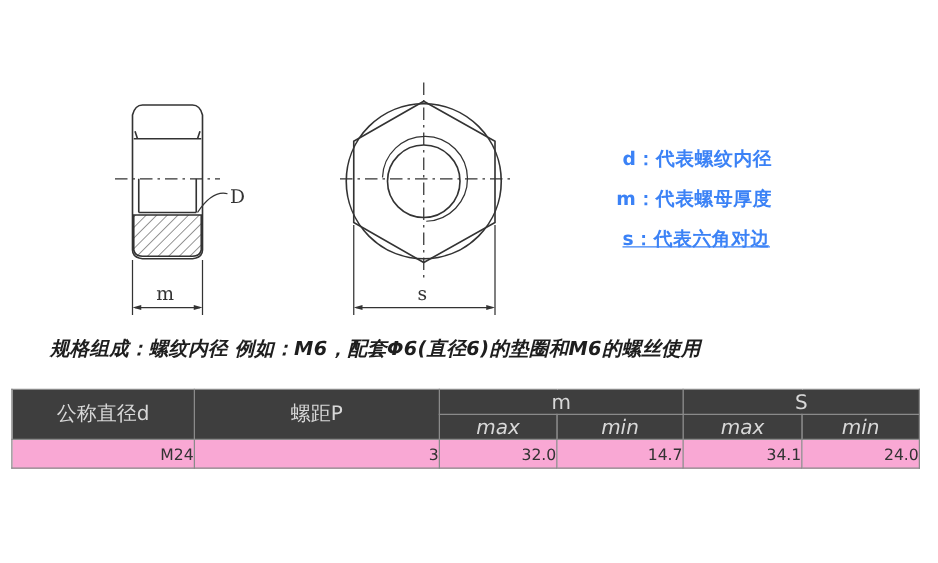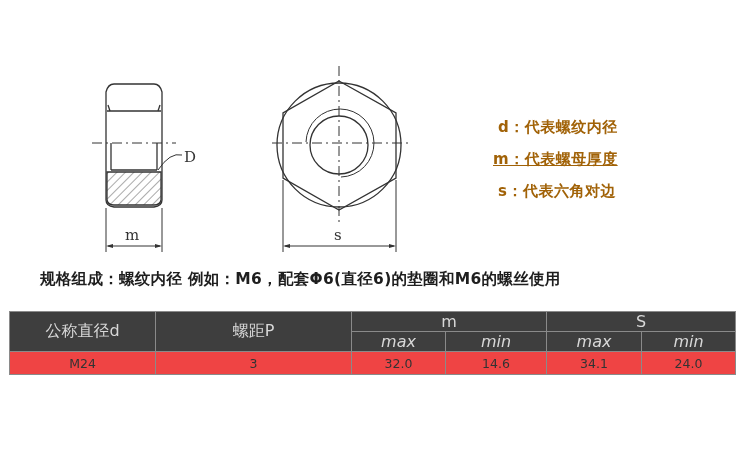--- a/index.html
+++ b/index.html
@@ -1,23 +1,23 @@
 <!DOCTYPE html>
 <html><head>
 <meta charset="utf-8">
 <style>
   html,body{margin:0;padding:0;background:#ffffff;}
   body{width:750px;height:450px;position:relative;overflow:hidden;font-family:"DejaVu Sans",sans-serif;color:#222;}
   .abs{position:absolute;}
   svg{position:absolute;left:0;top:0;}
-  .legend{left:498px;font-size:15px;font-weight:bold;color:#a16207;letter-spacing:0.5px;white-space:nowrap;}
-  .caption{left:40px;top:269px;font-size:15.5px;font-weight:bold;color:#1e1e1e;white-space:nowrap;letter-spacing:0.3px;}
+  .legend{left:498px;font-size:15px;font-weight:bold;color:#3b82f6;letter-spacing:0.5px;white-space:nowrap;}
+  .caption{left:40px;top:269px;font-size:15.5px;font-weight:bold;color:#1e1e1e;white-space:nowrap;letter-spacing:0.3px;font-style:italic;}
   table.spec{position:absolute;left:9px;top:311px;width:726px;border-collapse:collapse;table-layout:fixed;}
   table.spec th{background:#3e3e3e;color:#d8d8d8;font-weight:normal;border:1.5px solid #8a8a8a;padding:0;text-align:center;font-size:16px;}
-  table.spec td{background:#ef4444;color:#333;border:1.5px solid #8a8a8a;text-align:center;font-size:12.5px;height:22px;padding:0;}
+  table.spec td{background:#f9a8d4;color:#333;border:1.5px solid #8a8a8a;text-align:right;font-size:12.5px;height:22px;padding:0;}
   .h-top{height:20px;margin-top:48px;}
   .h-sub{height:20px;font-style:italic;}
   .dim{font-family:"DejaVu Serif",serif;font-size:15px;fill:#333;}
 </style>
 </head>
 <body>
 
 <svg width="750" height="300">
   <g stroke="#333" fill="none" stroke-width="1.3">
 
@@ -67,22 +67,22 @@
     <line x1="283" y1="180" x2="283" y2="252" stroke-width="1"></line>
     <line x1="396" y1="180" x2="396" y2="252" stroke-width="1"></line>
     <line x1="285" y1="246" x2="394" y2="246" stroke-width="1"></line>
     <polygon points="283,246 290,244 290,248" fill="#333" stroke="none"></polygon>
     <polygon points="396,246 389,244 389,248" fill="#333" stroke="none"></polygon>
   </g>
   <text class="dim" x="334" y="240">s</text>
 </svg>
 
 <div class="abs legend" style="top:118px;">d：代表螺纹内径</div>
-<div class="abs legend" style="top:150px;left:493px;text-decoration:underline;">m：代表螺母厚度</div>
-<div class="abs legend" style="top:182px;">s：代表六角对边</div>
+<div class="abs legend" style="top:150px;left:493px;">m：代表螺母厚度</div>
+<div class="abs legend" style="top:182px;text-decoration:underline;">s：代表六角对边</div>
 
 <div class="abs caption">规格组成：螺纹内径 例如：M6，配套Φ6(直径6)的垫圈和M6的螺丝使用</div>
 
 <table class="spec">
   <colgroup>
     <col style="width:146px">
       <col style="width:196px">
       <col style="width:94px">
       <col style="width:101px">
       <col style="width:95px">
@@ -98,18 +98,18 @@
   <tr class="h-sub">
     <th>max</th>
     <th>min</th>
     <th>max</th>
     <th>min</th>
   </tr>
   <tr>
     <td>M24</td>
     <td>3</td>
     <td>32.0</td>
-    <td>14.6</td>
+    <td>14.7</td>
     <td>34.1</td>
     <td>24.0</td>
   </tr>
 </tbody>
   </table>
 
 </body></html>

